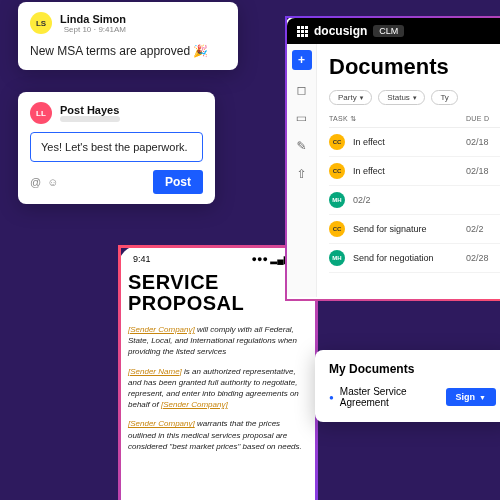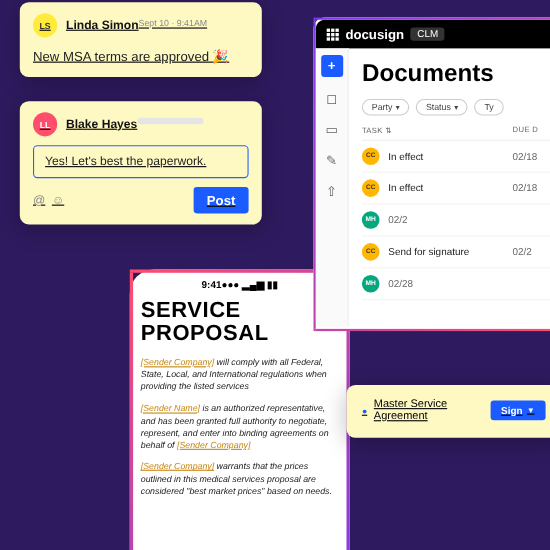--- a/index.html
+++ b/index.html
@@ -1,40 +1,40 @@
 <!DOCTYPE html>
 <html><head>
 <meta charset="utf-8">
 <style>
 * { margin: 0; padding: 0; box-sizing: border-box; font-family: -apple-system, BlinkMacSystemFont, "Segoe UI", Helvetica, Arial, sans-serif; }
 body { background: #2e1a5e; width: 500px; height: 500px; overflow: hidden; position: relative; }
 
 
-.card-msg { position: absolute; background: #fef9c3; border-radius: 8px; box-shadow: 0 4px 20px rgba(0,0,0,.25); text-decoration: underline; }
+.card-msg { position: absolute; background: #ffffff; border-radius: 8px; box-shadow: 0 4px 20px rgba(0,0,0,.25); }
 .card1 { left: 18px; top: 2px; width: 220px; padding: 10px 12px 12px; }
 .msghdr { display: flex; align-items: center; gap: 8px; }
 .avatar { width: 22px; height: 22px; border-radius: 50%; display: flex; align-items: center; justify-content: center; font-size: 8px; font-weight: 700; }
 .av-ls { background: #ffeb3b; color: #333; }
 .av-ll { background: #ff4d6d; color: #fff; }
-.whois { display: flex; }
+.whois { display: flex; flex-direction: column; }
 .uname { font-size: 11px; font-weight: 700; color: #111; }
 .utime { font-size: 8px; color: #888; text-align: right; }
 .msgtext { font-size: 12px; color: #222; margin-top: 10px; }
 
 
-.card2 { left: 18px; top: 92px; width: 220px; padding: 10px 12px 10px; }
+.card2 { left: 18px; top: 92px; width: 197px; padding: 10px 12px 10px; }
 .skeleton { background: #e5e5e5; border-radius: 3px; height: 6px; width: 60px; }
 .replybox { margin-top: 8px; border: 1px solid #2563ff; border-radius: 4px; padding: 8px 10px; font-size: 11px; color: #222; }
 .replyfooter { display: flex; justify-content: space-between; align-items: center; margin-top: 8px; }
 .reply-icons { display: flex; gap: 6px; color: #888; font-size: 11px; }
 .postbtn { background: #1a5cff; color: #fff; border: none; padding: 5px 12px; font-size: 12px; font-weight: 600; border-radius: 3px; }
 
 
 .phone { position: absolute; left: 118px; top: 245px; width: 200px; height: 300px; background: #fff; border-radius: 22px 22px 0 0; border: 3px solid; border-image: linear-gradient(135deg,#ff4d6d,#7c3aed) 1; overflow: hidden; }
-.phone-status { display: flex; justify-content: center; padding: 6px 12px 2px; font-size: 9px; font-weight: 700; }
+.phone-status { display: flex; justify-content: space-between; padding: 6px 12px 2px; font-size: 9px; font-weight: 400; }
 .phone-body { padding: 6px 7px; }
 .ptitle { font-weight: 900; font-size: 20px; letter-spacing: .5px; line-height: 1.05; margin-bottom: 10px; }
 .ppara { font-size: 8px; line-height: 1.4; color: #222; margin-bottom: 8px; font-style: italic; }
 .tag { color: #c8860f; text-decoration: underline; }
 
 
 .appwin { position: absolute; right: -20px; top: 16px; width: 235px; height: 285px; background: #fff; border-radius: 10px; border: 2px solid; border-image: linear-gradient(135deg,#7c3aed,#ff4d6d) 1; overflow: hidden; }
 .appbar { background: #000; color: #fff; display: flex; align-items: center; gap: 6px; padding: 6px 10px; font-size: 11px; }
 .dots9 { display: grid; grid-template-columns: repeat(3,3px); grid-template-rows: repeat(3,3px); gap: 1px; }
 .dots9 span { background: #fff; width: 3px; height: 3px; }
@@ -78,21 +78,21 @@
       <span class="utime">Sept 10 · 9:41AM</span>
     </div>
   </div>
   <div class="msgtext">New MSA terms are approved 🎉</div>
 </div>
 
 <div class="card-msg card2">
   <div class="msghdr">
     <div class="avatar av-ll">LL</div>
     <div class="whois">
-      <span class="uname">Blake Hayes</span>
+      <span class="uname">Post Hayes</span>
       <span class="skeleton"></span>
     </div>
   </div>
   <div class="replybox">Yes! Let's best the paperwork.</div>
   <div class="replyfooter">
     <div class="reply-icons">
       <span>@</span>
       <span>☺</span>
     </div>
     <button class="postbtn">Post</button>
@@ -170,28 +170,30 @@
             <div class="dot d-mh">MH</div>
             <div class="duecell">02/2</div>
           </div>
           <div class="trow">
             <div class="dot d-cc">CC</div>
             <div class="taskcell">Send for signature</div>
             <div class="duecell">02/2</div>
           </div>
           <div class="trow">
             <div class="dot d-mh">MH</div>
+            <div class="taskcell">Send for negotiation</div>
             <div class="duecell">02/28</div>
           </div>
         </div>
     </div>
   </div>
 </div>
 
 <div class="card-msg card3">
+  <div class="c3title">My Documents</div>
   <div class="docrow">
     <div class="docleft">
       <span class="bullet">●</span>
       <span>Master Service Agreement</span>
     </div>
     <button class="signbtn">
       <span>Sign</span>
         <span class="caret">▼</span>
     </button>
   </div>

